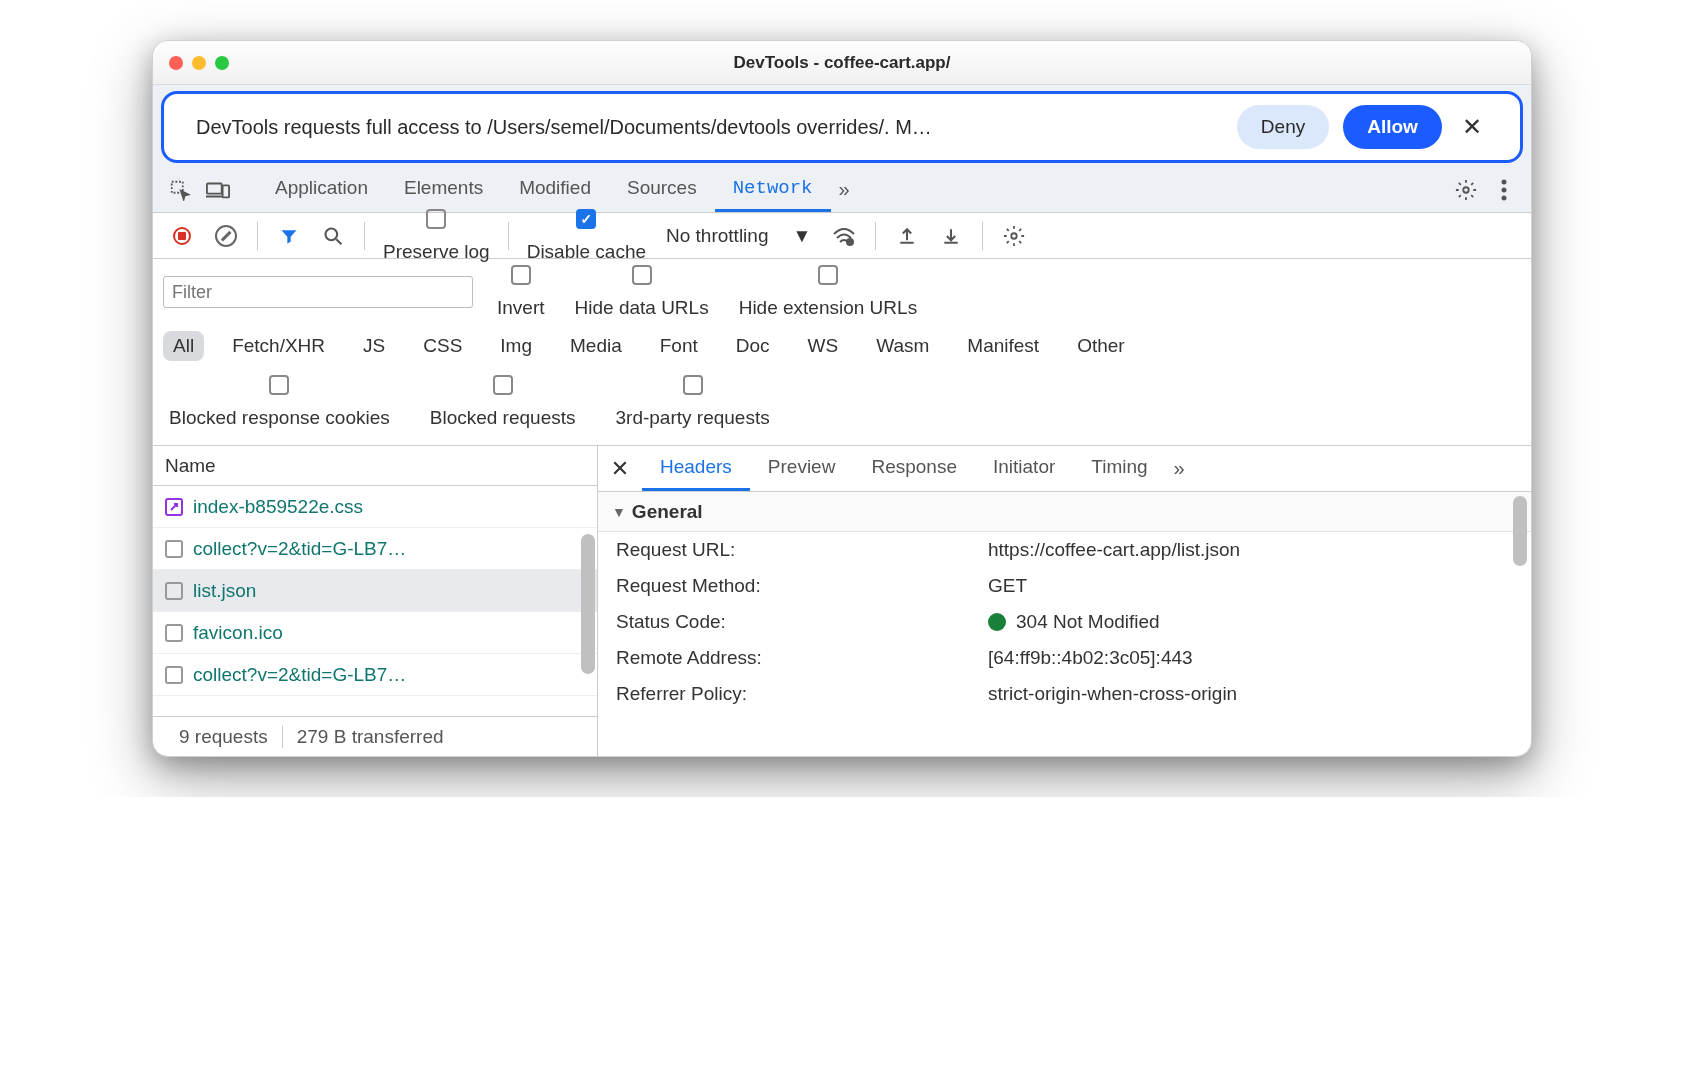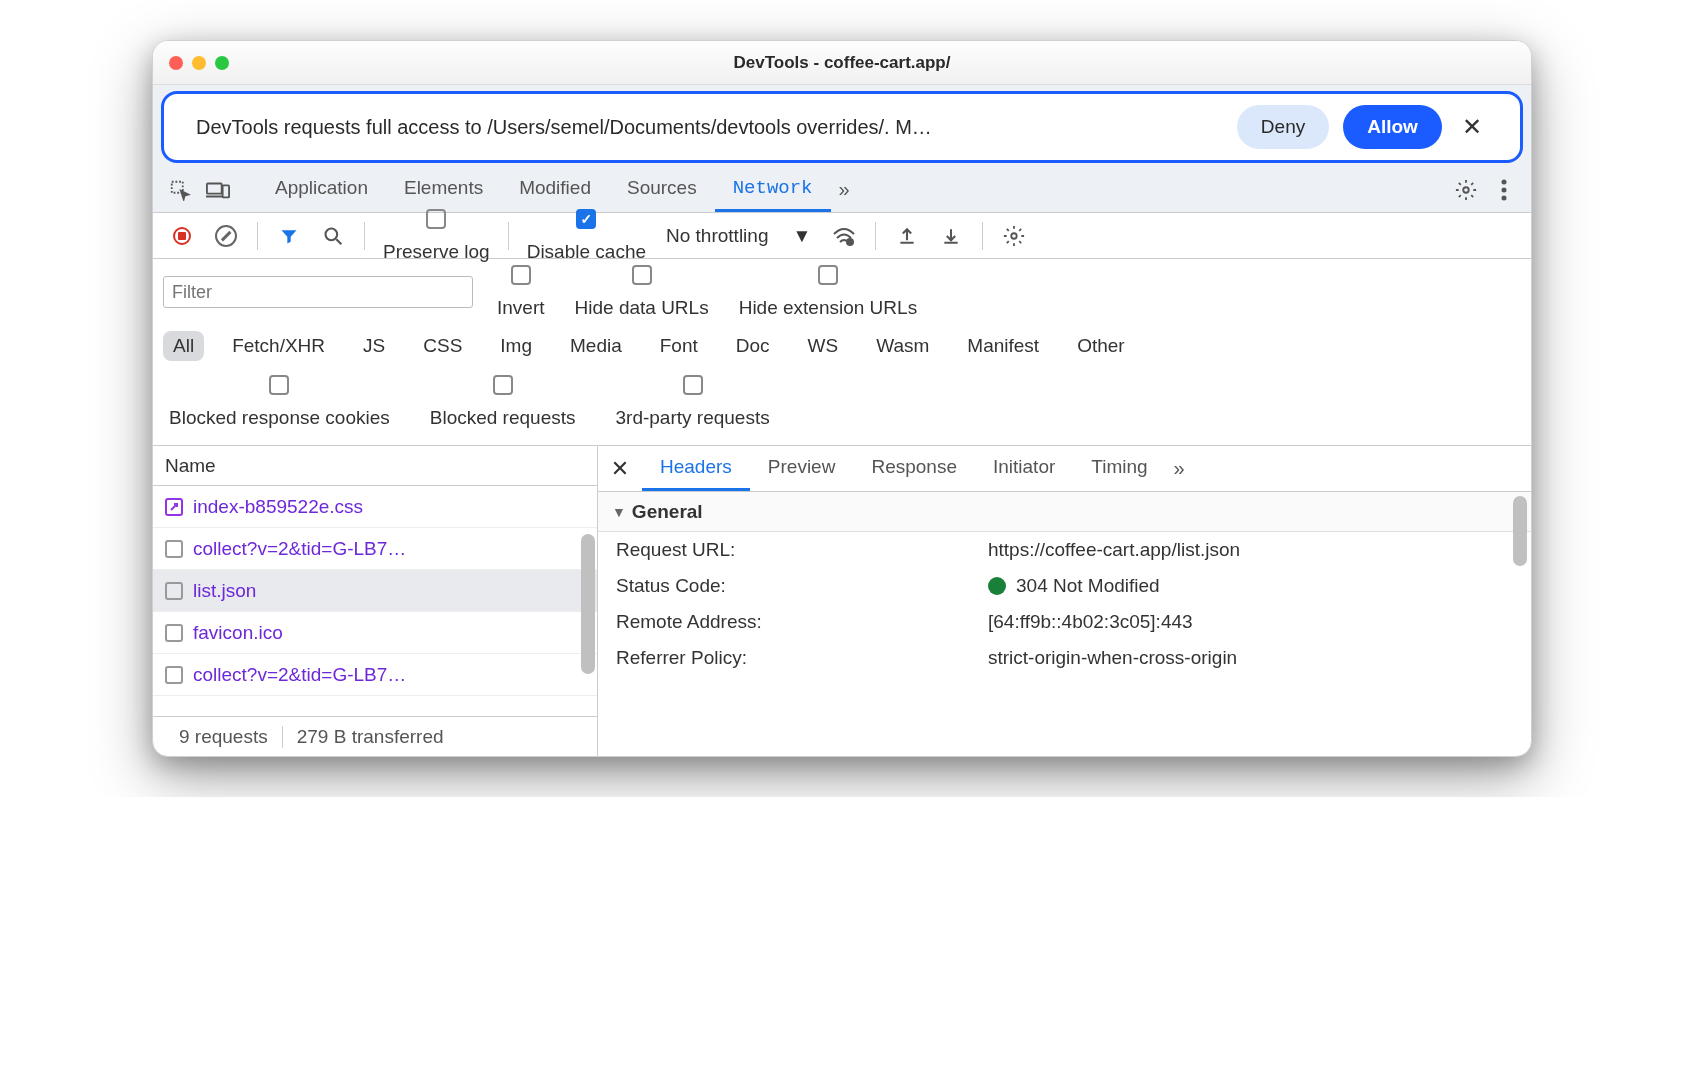--- a/index.html
+++ b/index.html
@@ -212,21 +212,21 @@
   background: #c0c0c0;
   border-radius: 7px;
 }
 .req-item {
   height: 42px;
   display: flex;
   align-items: center;
   gap: 10px;
   padding: 0 12px;
   font-size: 19px;
-  color: #6d28d9;
+  color: #0f766e;
   border-bottom: 1px solid #eee;
   cursor: pointer;
   white-space: nowrap;
   overflow: hidden;
 }
 .req-item.selected { background: #e8eaed; }
 .req-icon { width: 18px; height: 18px; border: 2px solid #999; border-radius: 3px; flex-shrink: 0; }
 .req-icon.purple { border-color: #9334e6; color: #9334e6; display:flex; align-items:center; justify-content:center; }
 .req-text { overflow: hidden; text-overflow: ellipsis; }
 
@@ -512,20 +512,24 @@
       </div>
       <div class="section-header">
         <span class="disclosure">▼</span>
         <span>General</span>
       </div>
       <div class="kv-row">
         <div class="kv-key">Request URL:</div>
         <div class="kv-val">https://coffee-cart.app/list.json</div>
       </div>
       <div class="kv-row">
+        <div class="kv-key">Request Method:</div>
+        <div class="kv-val">GET</div>
+      </div>
+      <div class="kv-row">
         <div class="kv-key">Status Code:</div>
         <div class="kv-val">
           <span class="status-dot"></span>
           <span>304 Not Modified</span>
         </div>
       </div>
       <div class="kv-row">
         <div class="kv-key">Remote Address:</div>
         <div class="kv-val">[64:ff9b::4b02:3c05]:443</div>
       </div>

